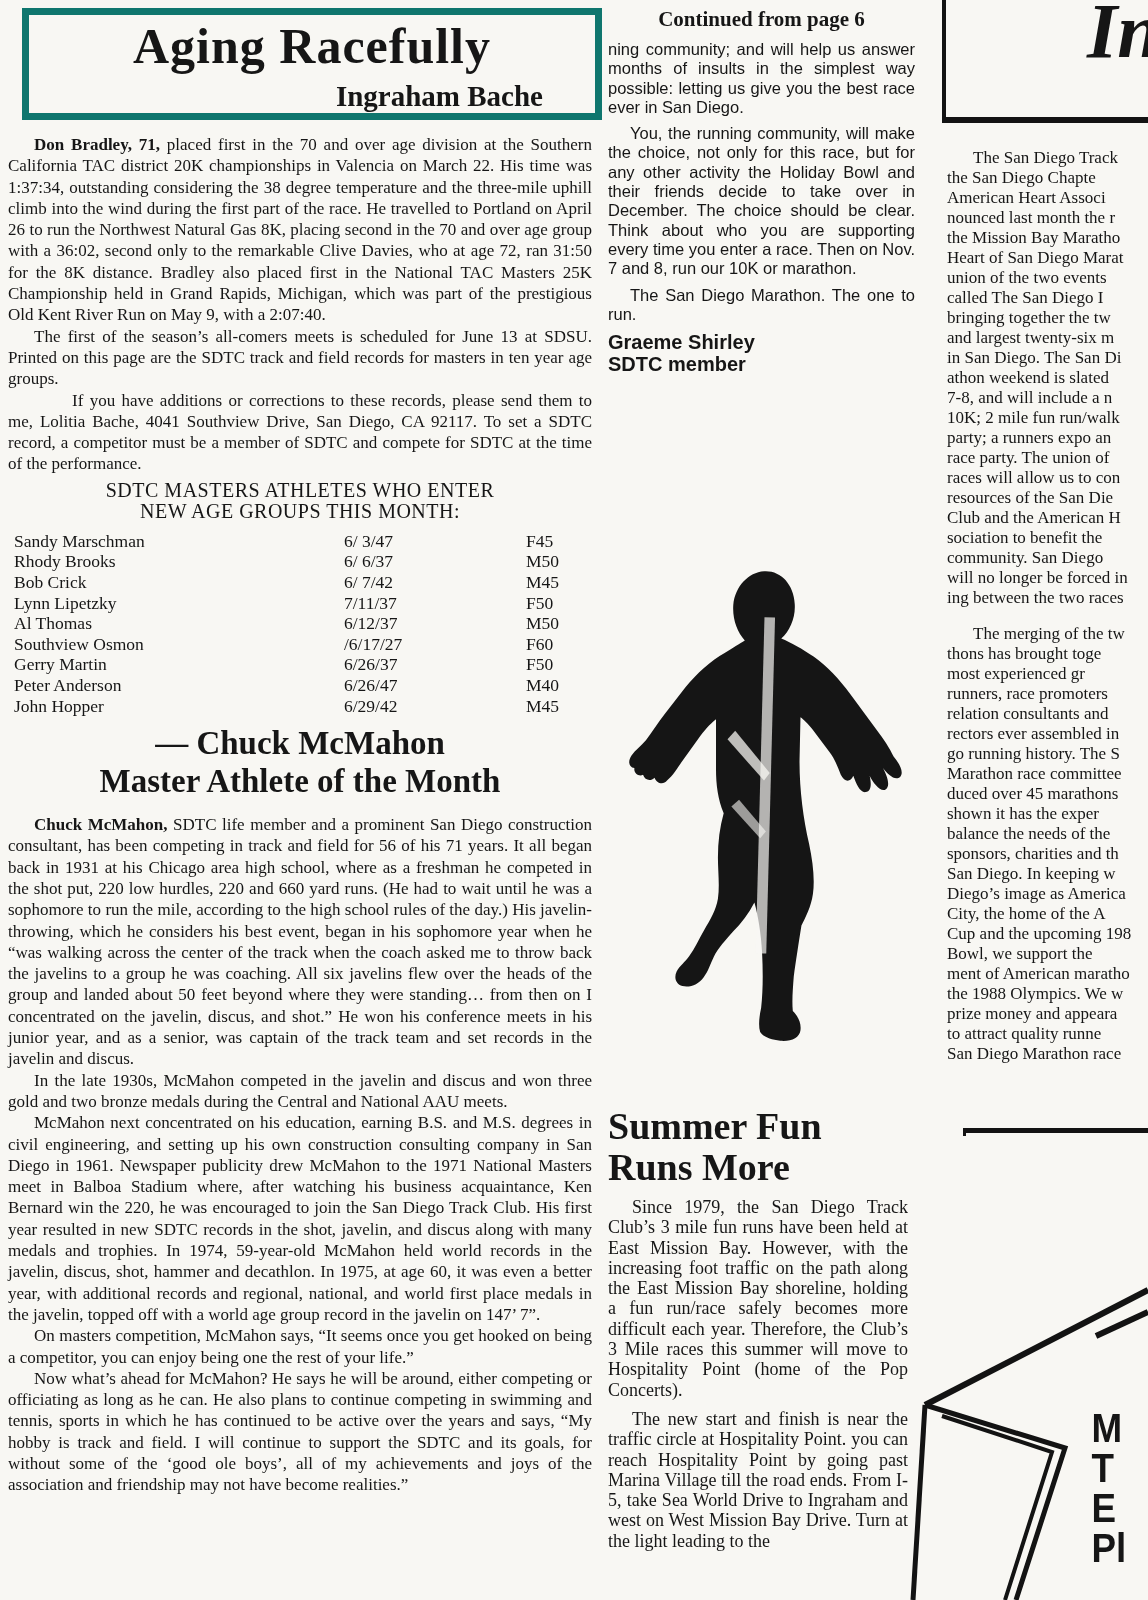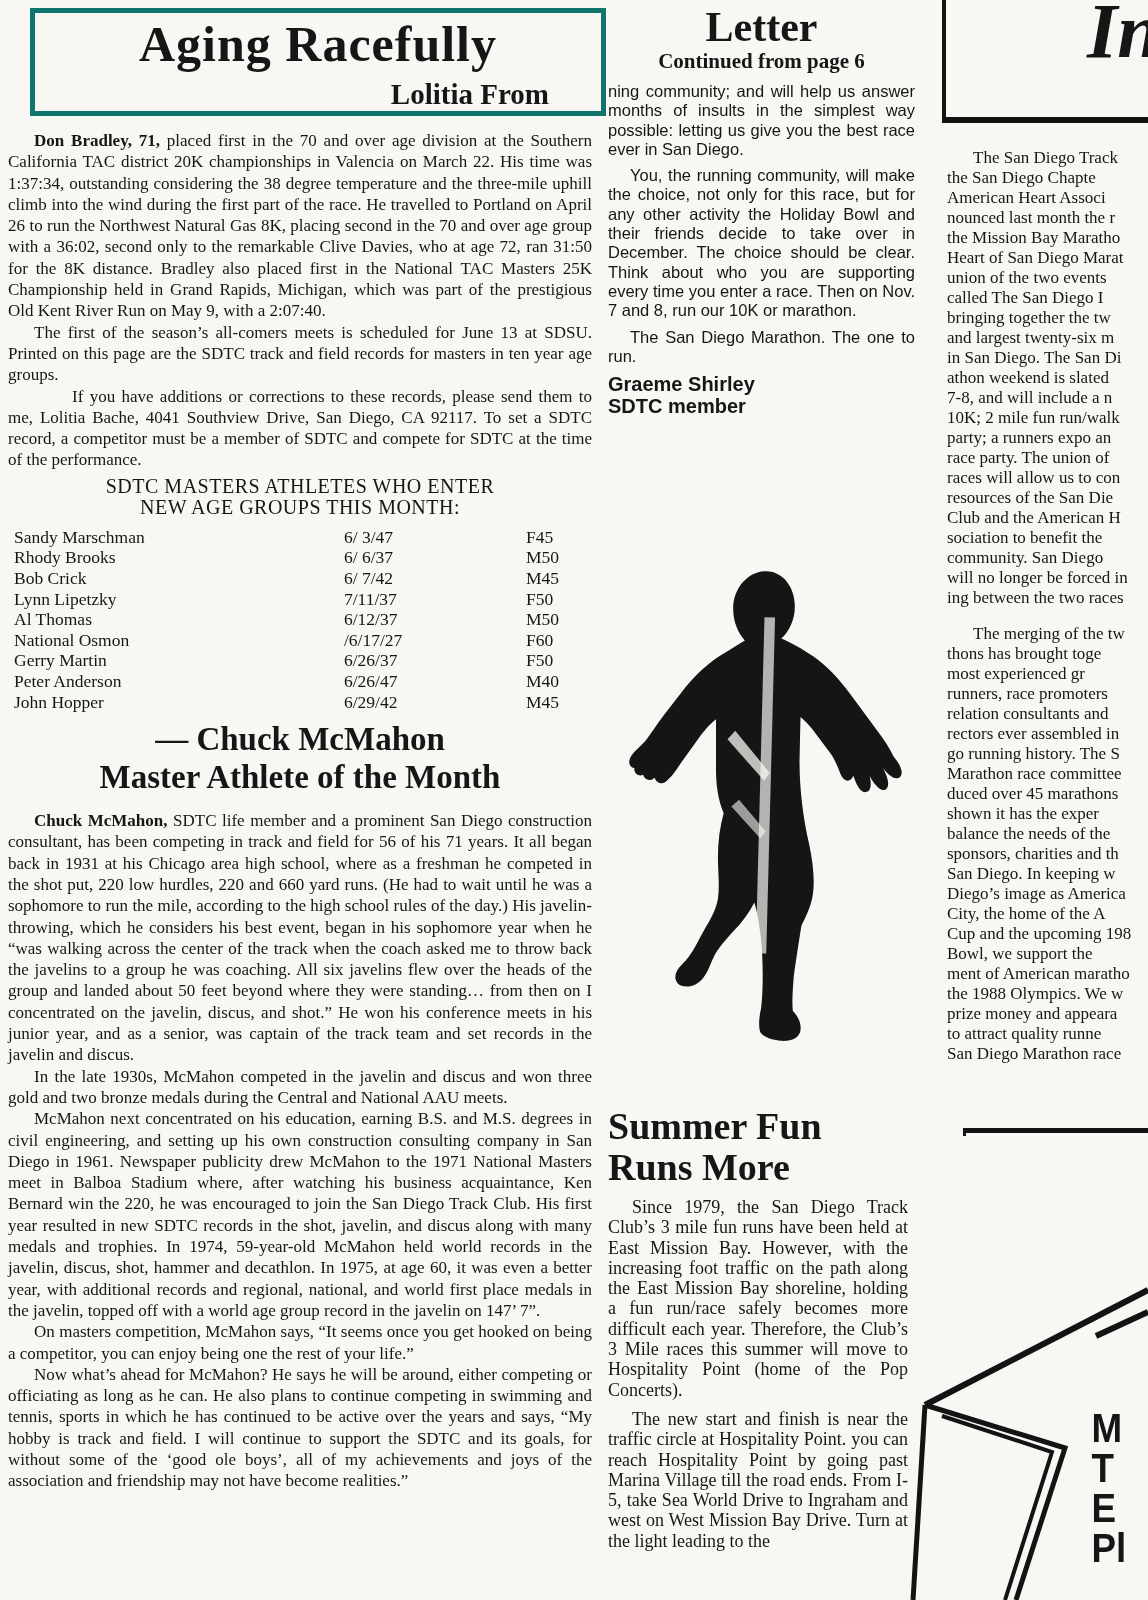--- a/index.html
+++ b/index.html
@@ -1,20 +1,20 @@
 <!DOCTYPE html>
 <html><head>
 <meta charset="utf-8">
 <style>
   html,body{margin:0;padding:0;background:#e8e6e0;}
   .page{position:relative;width:1148px;height:1600px;background:#f8f7f3;overflow:hidden;color:#161616;font-family:"Liberation Serif",serif;}
 
   
   .col-left{position:absolute;left:8px;top:8px;width:584px;}
-  .masthead-box{position:relative;margin-left:22px;width:566px;height:98px;border:5px solid #0f766e;background:#f8f7f3;}
+  .masthead-box{position:relative;margin-left:14px;width:566px;height:98px;border:7px solid #0f766e;background:#f8f7f3;}
   .masthead-title{font:bold 50px/1.02 "Liberation Serif",serif;text-align:center;padding-top:6px;letter-spacing:1px;}
   .masthead-byline{position:absolute;right:52px;bottom:2px;font:bold 29px/1 "Liberation Serif",serif;}
   .body-text{margin-top:14px;}
   .body-text p{font:17px/21.3px "Liberation Serif",serif;text-align:justify;margin:0;text-indent:26px;}
   .body-text p.deep-indent{text-indent:64px;}
   .lead-bold{font-weight:bold;}
   .rec-heading{text-align:center;font:20px/21.5px "Liberation Serif",serif;letter-spacing:.5px;margin-top:5px;}
   .rec-table{margin-top:8px;padding-left:6px;}
   .rec-row{display:grid;grid-template-columns:330px 160px 1fr;font:17.5px/20.6px "Liberation Serif",serif;}
   .rec-date{white-space:pre;}
@@ -52,21 +52,21 @@
 </style>
 </head>
 <body>
 
 <div class="page">
 
   <div class="col-left">
 
     <div class="masthead-box">
       <div class="masthead-title">Aging Racefully</div>
-      <div class="masthead-byline">Lolitia From</div>
+      <div class="masthead-byline">Ingraham Bache</div>
     </div>
 
     <div class="body-text">
       <p><span class="lead-bold">Don Bradley, 71,</span><span> placed first in the 70 and over age division at the Southern California TAC district 20K championships in Valencia on March 22. His time was 1:37:34, outstanding considering the 38 degree temperature and the three-mile uphill climb into the wind during the first part of the race. He travelled to Portland on April 26 to run the Northwest Natural Gas 8K, placing second in the 70 and over age group with a 36:02, second only to the remarkable Clive Davies, who at age 72, ran 31:50 for the 8K distance. Bradley also placed first in the National TAC Masters 25K Championship held in Grand Rapids, Michigan, which was part of the prestigious Old Kent River Run on May 9, with a 2:07:40.</span></p>
       <p>The first of the season’s all-comers meets is scheduled for June 13 at SDSU. Printed on this page are the SDTC track and field records for masters in ten year age groups.</p>
       <p class="deep-indent">If you have additions or corrections to these records, please send them to me, Lolitia Bache, 4041 Southview Drive, San Diego, CA 92117. To set a SDTC record, a competitor must be a member of SDTC and compete for SDTC at the time of the performance.</p>
     </div>
 
     <div class="rec-heading">
       <div>SDTC MASTERS ATHLETES WHO ENTER</div>
@@ -100,21 +100,21 @@
           <span class="rec-group">F50</span>
         </div>
 
         <div class="rec-row">
           <span class="rec-name">Al Thomas</span>
           <span class="rec-date">6/12/37</span>
           <span class="rec-group">M50</span>
         </div>
 
         <div class="rec-row">
-          <span class="rec-name">National Osmon</span>
+          <span class="rec-name">Southview Osmon</span>
           <span class="rec-date">/6/17/27</span>
           <span class="rec-group">F60</span>
         </div>
 
         <div class="rec-row">
           <span class="rec-name">Gerry Martin</span>
           <span class="rec-date">6/26/37</span>
           <span class="rec-group">F50</span>
         </div>
 
@@ -140,21 +140,20 @@
       <p><span class="lead-bold">Chuck McMahon,</span><span> SDTC life member and a prominent San Diego construction consultant, has been competing in track and field for 56 of his 71 years. It all began back in 1931 at his Chicago area high school, where as a freshman he competed in the shot put, 220 low hurdles, 220 and 660 yard runs. (He had to wait until he was a sophomore to run the mile, according to the high school rules of the day.) His javelin-throwing, which he considers his best event, began in his sophomore year when he “was walking across the center of the track when the coach asked me to throw back the javelins to a group he was coaching. All six javelins flew over the heads of the group and landed about 50 feet beyond where they were standing… from then on I concentrated on the javelin, discus, and shot.” He won his conference meets in his junior year, and as a senior, was captain of the track team and set records in the javelin and discus.</span></p>
       <p>In the late 1930s, McMahon competed in the javelin and discus and won three gold and two bronze medals during the Central and National AAU meets.</p>
       <p>McMahon next concentrated on his education, earning B.S. and M.S. degrees in civil engineering, and setting up his own construction consulting company in San Diego in 1961. Newspaper publicity drew McMahon to the 1971 National Masters meet in Balboa Stadium where, after watching his business acquaintance, Ken Bernard win the 220, he was encouraged to join the San Diego Track Club. His first year resulted in new SDTC records in the shot, javelin, and discus along with many medals and trophies. In 1974, 59-year-old McMahon held world records in the javelin, discus, shot, hammer and decathlon. In 1975, at age 60, it was even a better year, with additional records and regional, national, and world first place medals in the javelin, topped off with a world age group record in the javelin on 147’ 7”.</p>
       <p>On masters competition, McMahon says, “It seems once you get hooked on being a competitor, you can enjoy being one the rest of your life.”</p>
       <p>Now what’s ahead for McMahon? He says he will be around, either competing or officiating as long as he can. He also plans to continue competing in swimming and tennis, sports in which he has continued to be active over the years and says, “My hobby is track and field. I will continue to support the SDTC and its goals, for without some of the ‘good ole boys’, all of my achievements and joys of the association and friendship may not have become realities.”</p>
     </div>
   </div>
 
   <div class="col-mid">
 
-    <div class="letter-head">Letter</div>
     <div class="letter-sub">Continued from page 6</div>
 
     <div class="letter-body">
       <p>ning community; and will help us answer months of insults in the simplest way possible: letting us give you the best race ever in San Diego.</p>
       <p class="ind">You, the running community, will make the choice, not only for this race, but for any other activity the Holiday Bowl and their friends decide to take over in December. The choice should be clear. Think about who you are supporting every time you enter a race. Then on Nov. 7 and 8, run our 10K or marathon.</p>
       <p class="ind">The San Diego Marathon. The one to run.</p>
       <div class="signature">
         <div>Graeme Shirley</div>
         <div>SDTC member</div>
       </div>

